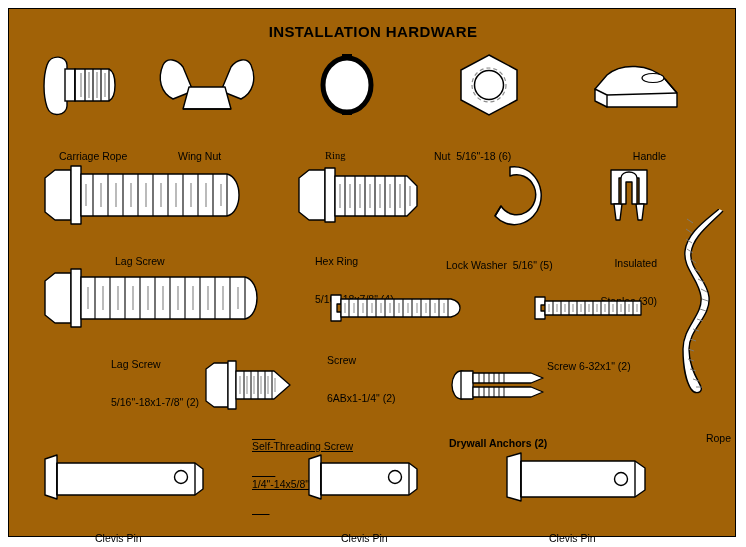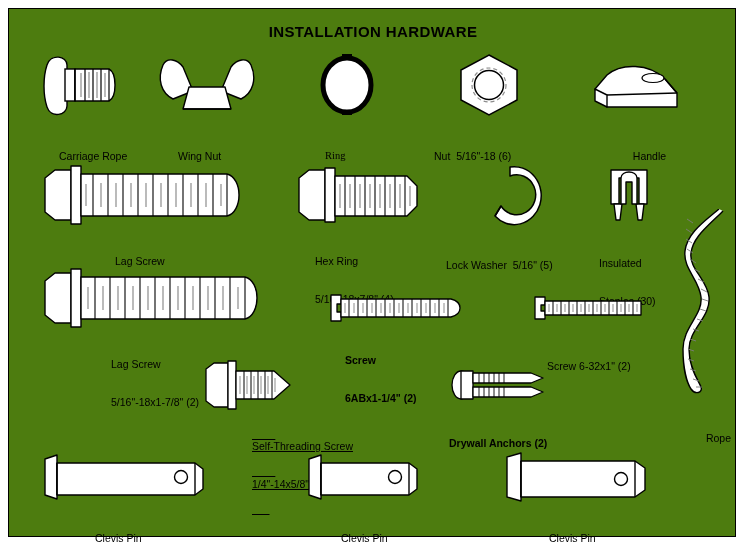--- a/index.html
+++ b/index.html
@@ -22,21 +22,21 @@
     background: #ffffff;
   }
   #frame {
     position: absolute;
     left: 8px;
     top: 8px;
     width: 728px;
     height: 529px;
     border: 1.5px solid #000;
     box-sizing: border-box;
-    background: #4d7c0f;
+    background: #a16207;
   }
   #title {
     position: absolute;
     left: 0;
     top: 14px;
     width: 728px;
     text-align: center;
     font-size: 15px;
     font-weight: bold;
     letter-spacing: 0.4px;
@@ -227,21 +227,21 @@
 
     <div class="item" style="left:592px; top:155px;">
       <svg class="art" width="56" height="62" viewBox="0 0 56 62">
         <g fill="#fff" stroke="#000" stroke-width="1.4" stroke-linejoin="round">
           <path d="M10 6 L46 6 L46 40 L38 40 L38 14 L18 14 L18 40 L10 40 Z"></path>
           <path d="M13 40 L21 40 L19 56 L15 56 Z"></path>
           <path d="M35 40 L43 40 L41 56 L37 56 Z"></path>
           <path d="M20 14 C20 6 36 6 36 14 L36 40 L31 40 L31 18 L25 18 L25 40 L20 40 Z"></path>
         </g>
       </svg>
-      <div class="caption" style="margin-top:6px; margin-left:-2px;">
+      <div class="caption" style="margin-top:6px; margin-left:-2px;text-align:right;">
         <span class="cap-line">Insulated</span>
         <span class="cap-line">Staples (30)</span>
       </div>
     </div>
 
     <div class="item" style="left:22px; top:258px;">
       <svg class="art" width="250" height="62" viewBox="0 0 250 62">
         <g fill="#fff" stroke="#000" stroke-width="1.4" stroke-linejoin="round">
           <polygon points="14,14 24,6 40,6 40,56 24,56 14,48"></polygon>
           <rect x="40" y="2" width="10" height="58"></rect>
@@ -308,21 +308,21 @@
           <line x1="54" y1="12" x2="54" y2="22"></line>
           <line x1="63" y1="12" x2="63" y2="22"></line>
           <line x1="72" y1="12" x2="72" y2="22"></line>
           <line x1="81" y1="12" x2="81" y2="22"></line>
           <line x1="90" y1="12" x2="90" y2="22"></line>
           <line x1="99" y1="12" x2="99" y2="22"></line>
           <line x1="108" y1="12" x2="108" y2="22"></line>
           <line x1="117" y1="12" x2="117" y2="22"></line>
         </g>
       </svg>
-      <div class="caption" style="margin-top:4px; margin-left:18px;font-weight:bold;">
+      <div class="caption" style="margin-top:4px; ">
         <span class="cap-line">Screw</span>
         <span class="cap-line">6ABx1-1/4" (2)</span>
       </div>
     </div>
 
     <div class="item" style="left:522px; top:282px;">
       <svg class="art" width="120" height="34" viewBox="0 0 120 34">
         <g fill="#fff" stroke="#000" stroke-width="1.3" stroke-linejoin="round">
           <path d="M4 6 L14 6 L14 14 L10 14 L10 20 L14 20 L14 28 L4 28 Z"></path>
           <rect x="14" y="10" width="96" height="14"></rect>

